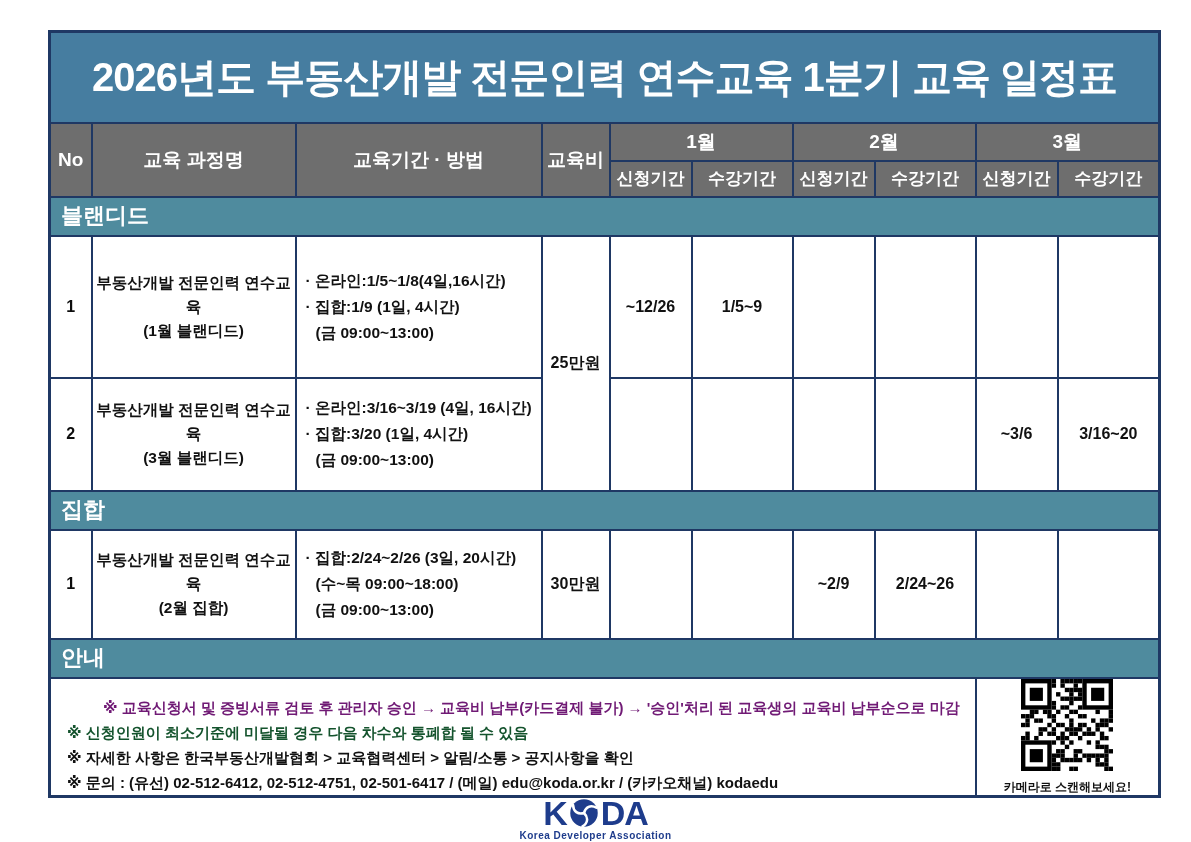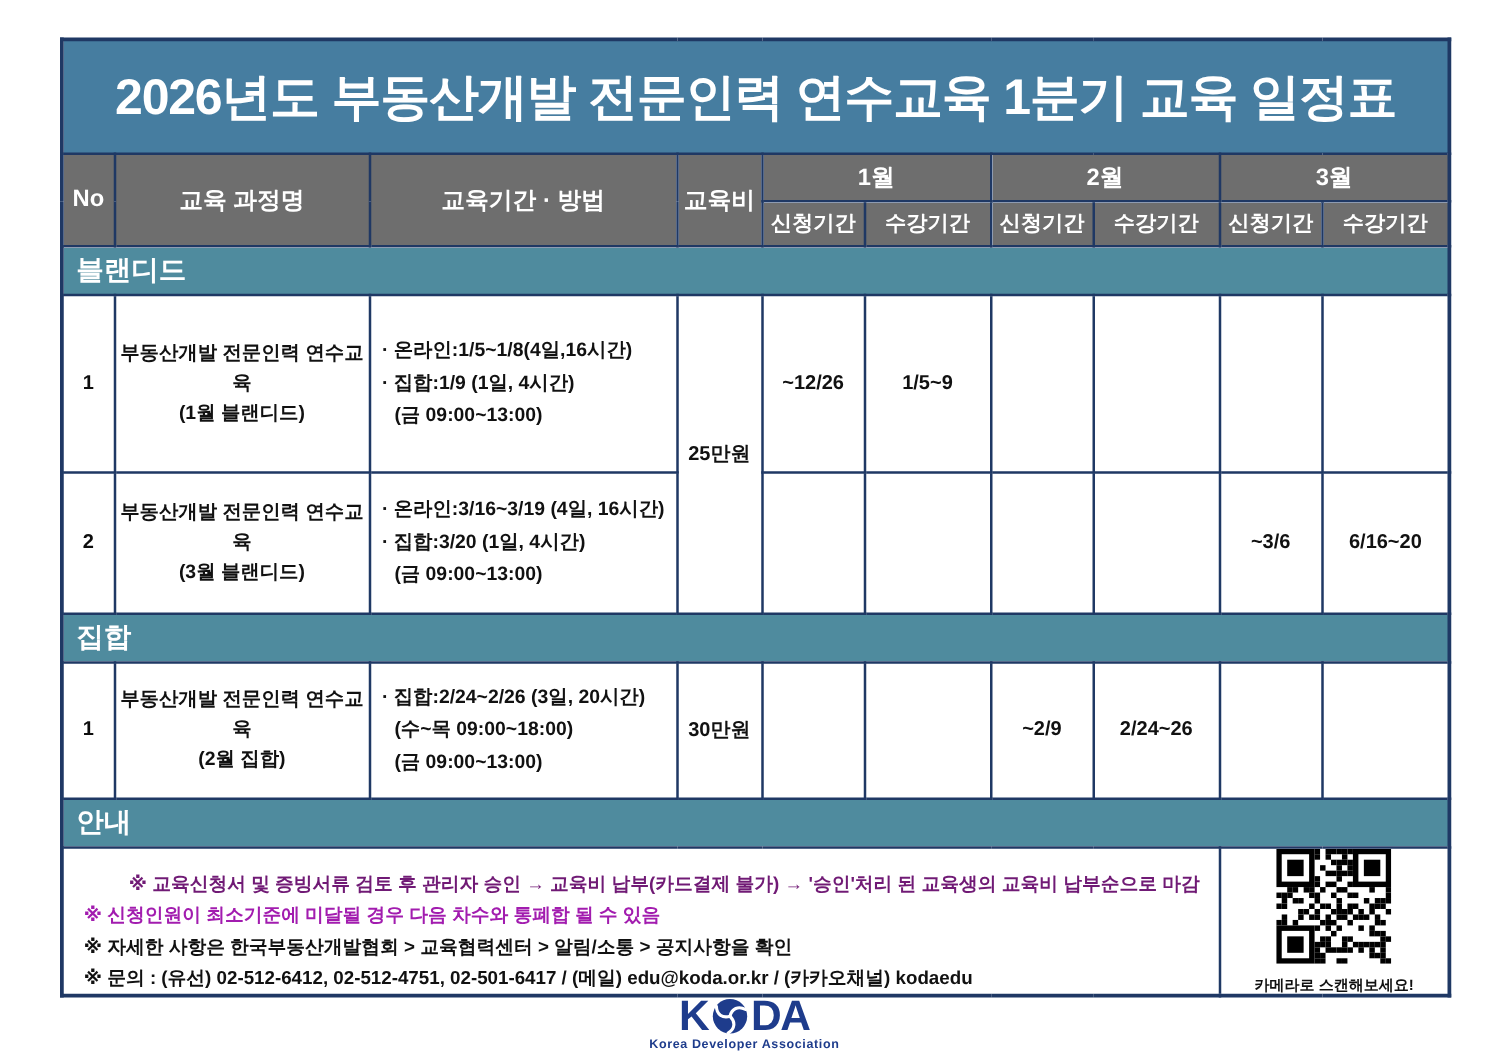--- a/index.html
+++ b/index.html
@@ -43,21 +43,21 @@
   }
   td.c { text-align:center; vertical-align:middle; font-size:16px; color:#0d0d0d; }
   td.course { text-align:center; vertical-align:middle; font-size:15.5px; line-height:24px; }
   td.details { text-align:left; vertical-align:middle; font-size:15.5px; line-height:26px; padding-left:9px; }
   td.details .indent { padding-left:10px; }
   td.fee { text-align:center; vertical-align:middle; font-size:16px; }
   td.mcell { text-align:center; vertical-align:middle; font-size:16px; }
 
   td.notes { text-align:left; vertical-align:top; padding:16px 0 0 16px; font-size:15px; line-height:25px; }
   .note-red   { color:#701a75;margin-left:36px; }
-  .note-blue  { color:#a21caf; }
+  .note-blue  { color:#14532d; }
   .note-black { color:#111111; }
 
   td.qrcell { text-align:center; vertical-align:middle; }
   .qrbox { display:inline-block; line-height:0; }
   .qrcap { font-size:12px; color:#111; margin-top:5px; line-height:14px; }
 
   .footer { position:absolute; left:0; top:798px; width:1191px; text-align:center; }
   .koda { display:inline-flex; align-items:center; justify-content:center; gap:1px;
           color:#1e3c8c; font-size:34px; font-weight:bold; letter-spacing:-1px; line-height:30px; }
   .koda svg { margin:0 1px; }
@@ -137,21 +137,21 @@
       <td class="details">
         <div>· 온라인:3/16~3/19 (4일, 16시간)</div>
         <div>· 집합:3/20 (1일, 4시간)</div>
         <div class="indent">(금 09:00~13:00)</div>
       </td>
       <td class="mcell"></td>
       <td class="mcell"></td>
       <td class="mcell"></td>
       <td class="mcell"></td>
       <td class="mcell">~3/6</td>
-      <td class="mcell">6/16~20</td>
+      <td class="mcell">3/16~20</td>
     </tr>
 
     <tr class="r-sec">
       <td colspan="10" class="sec-cell">집합</td>
     </tr>
 
     <tr class="r-g1">
       <td class="c">1</td>
       <td class="course">
         <div>부동산개발 전문인력 연수교육</div>

